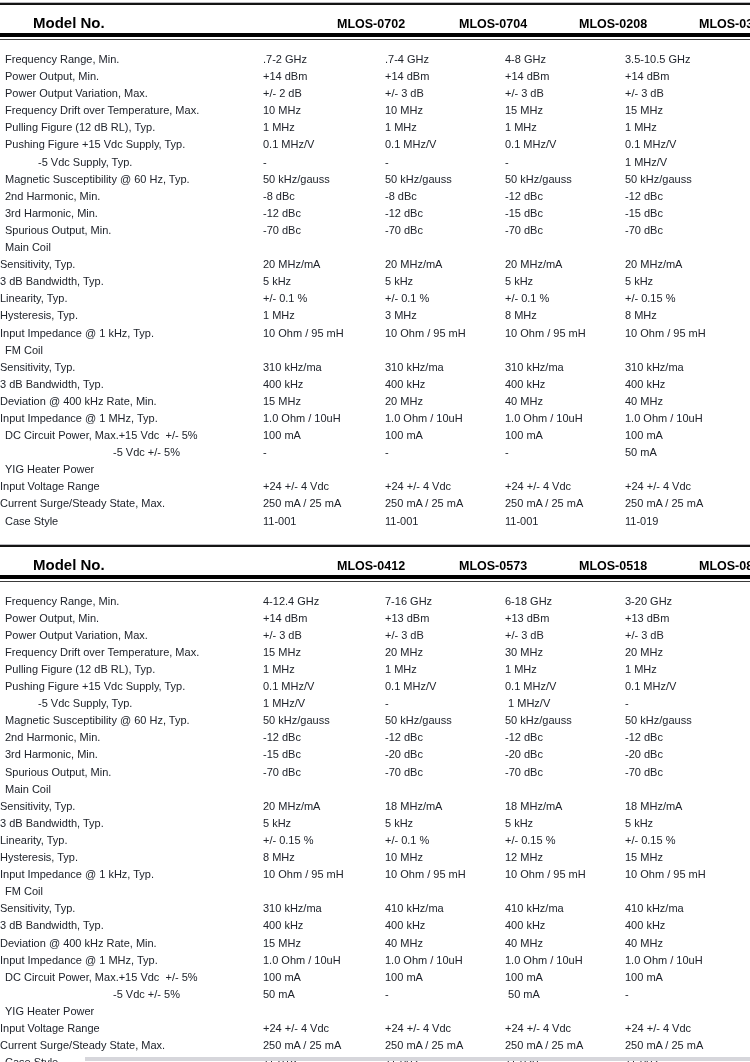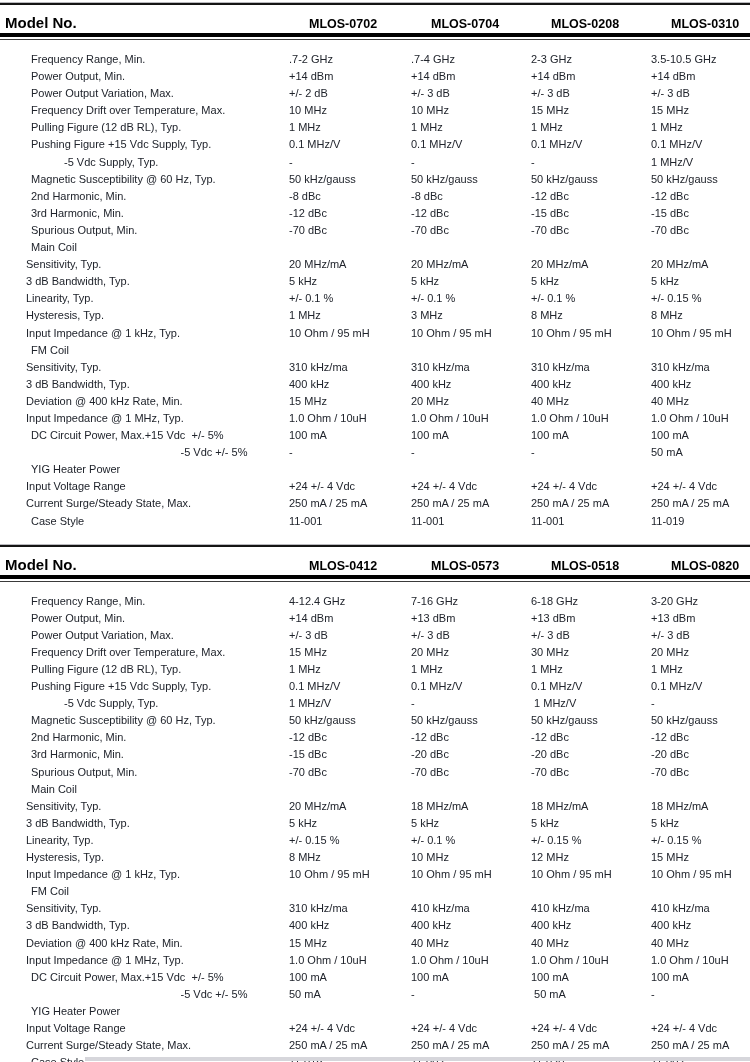--- a/index.html
+++ b/index.html
@@ -32,45 +32,46 @@
     height: 25px;
     padding: 1px 0 2px 0;
   }
   .model-no-label {
     flex: 0 0 263px;
     font-size: 15px;
     font-weight: bold;
     color: #000;
     padding-left: 5px;
     white-space: pre;
+    margin-left: 28px;
   }
   .model-name {
     flex: 0 0 120px;
     font-size: 12.5px;
     font-weight: bold;
     color: #000;
     white-space: pre;
   }
   .model-name.c1 { flex: 0 0 122px; padding-left: 41px; }
 
   .rows { padding-top: 11px; }
-  .row  { display: flex; height: 17.1px; margin-left: 26px; }
+  .row  { display: flex; height: 17.1px; }
   .cell {
     font-size: 11px;
     line-height: 17.1px;
     white-space: pre;
     overflow: visible;
   }
   .cell.label { flex: 0 0 263px; box-sizing: border-box; }
   .cell.value { flex: 0 0 120px; }
   .cell.value.c1 { flex: 0 0 122px; }
   .indent-0 { padding-left: 5px; }
   .indent-1 { padding-left: 0; }
   .indent-2 { padding-left: 38px; }
-  .indent-3 { padding-left: 113px; text-align: center; }
+  .indent-3 { padding-left: 113px; }
 
   
   .bottom-artifact {
     position: absolute;
     left: 85px;
     right: 0;
     bottom: 1px;
     height: 4px;
     background: #d6d6db;
   }
@@ -90,21 +91,21 @@
       <div class="model-name">MLOS-0208</div>
       <div class="model-name">MLOS-0310</div>
     </div>
     <div class="rule-thick"></div>
     <div class="rule-thin"></div>
     <div class="rows">
         <div class="row">
           <div class="cell label indent-0">Frequency Range, Min.</div>
           <div class="cell value c1">.7-2 GHz</div>
           <div class="cell value">.7-4 GHz</div>
-          <div class="cell value">2-3 GHz</div>
+          <div class="cell value">4-8 GHz</div>
           <div class="cell value">3.5-10.5 GHz</div>
         </div>
         <div class="row">
           <div class="cell label indent-0">Power Output, Min.</div>
           <div class="cell value c1">+14 dBm</div>
           <div class="cell value">+14 dBm</div>
           <div class="cell value">+14 dBm</div>
           <div class="cell value">+14 dBm</div>
         </div>
         <div class="row">

